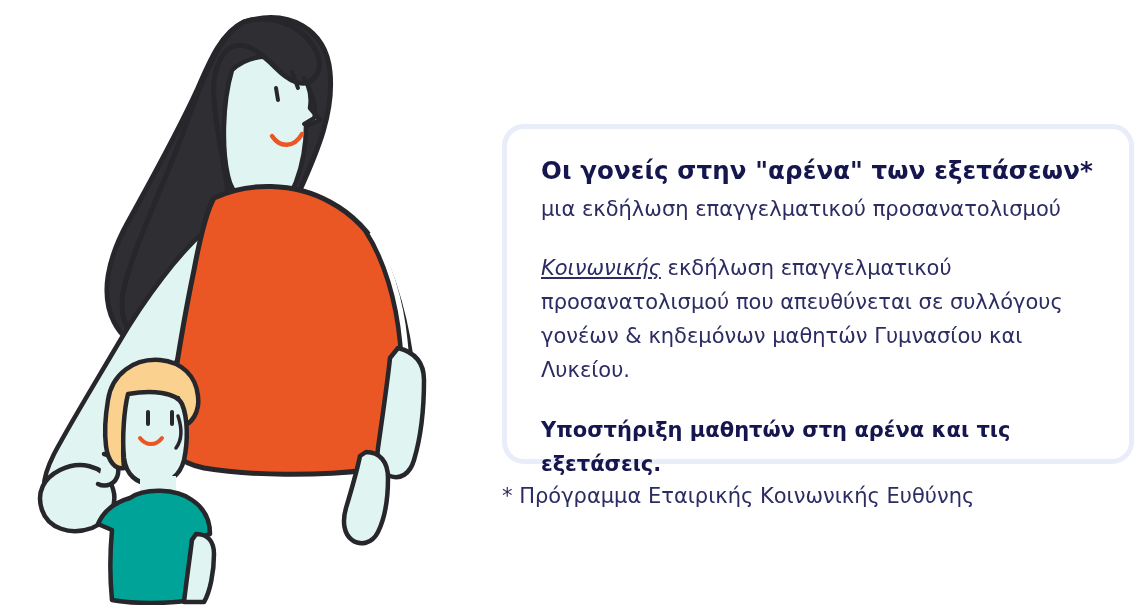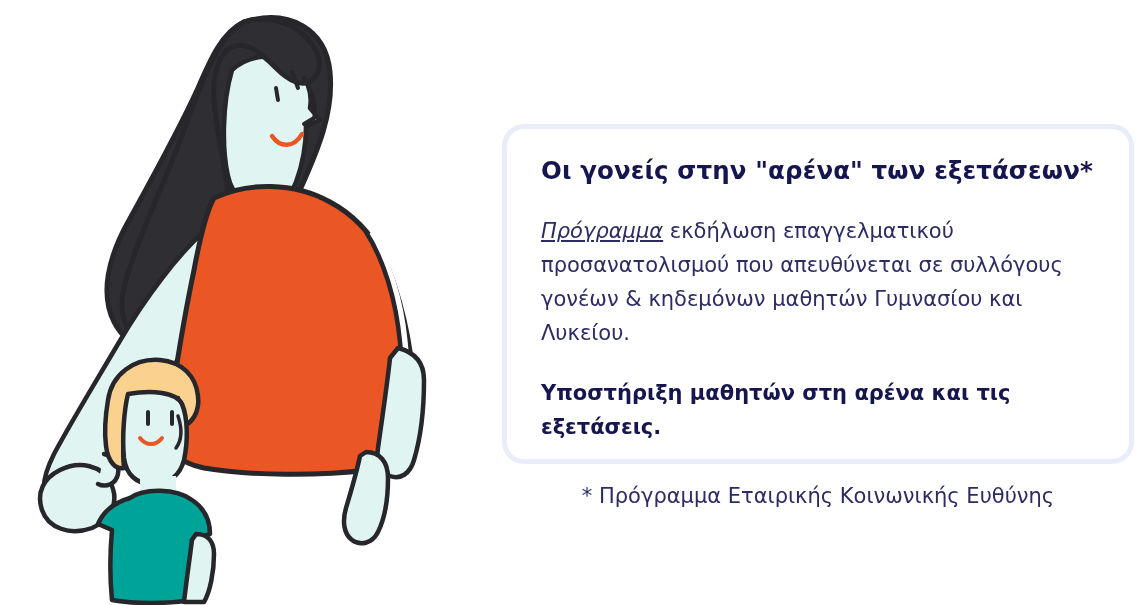--- a/index.html
+++ b/index.html
@@ -98,21 +98,20 @@
     color: #16164f;
     max-width: 470px;
   }
 
   
   #footnote {
     position: absolute;
     left: 0px;
     top: 358px;
     width: 632px;
-    text-align: center;
     font-size: 21px;
     font-weight: normal;
     color: #2c2c63;
     line-height: 1.4;
   }
 </style>
 </head>
 <body>
 
 <div id="page">
@@ -243,22 +242,23 @@
     </svg>
   </div>
 
   <div id="text-column">
 
     <div id="info-card">
       <div id="card-inner">
 
         <h1 class="card-title">Οι γονείς στην "αρένα" των εξετάσεων*</h1>
 
-
-        <p class="card-body"><span class="lead-emphasis">Πρόγραμμα</span><span> εκδήλωση επαγγελματικού προσανατολισμού που απευθύνεται σε συλλόγους γονέων &amp; κηδεμόνων μαθητών Γυμνασίου και Λυκείου.</span></p>
+        <p class="card-subtitle">μια εκδήλωση επαγγελματικού προσανατολισμού</p>
+
+        <p class="card-body"><span class="lead-emphasis">Κοινωνικής</span><span> εκδήλωση επαγγελματικού προσανατολισμού που απευθύνεται σε συλλόγους γονέων &amp; κηδεμόνων μαθητών Γυμνασίου και Λυκείου.</span></p>
 
         <p class="card-highlight">Υποστήριξη μαθητών στη αρένα και τις εξετάσεις.</p>
 
       </div>
     </div>
 
     <div id="footnote">* Πρόγραμμα Εταιρικής Κοινωνικής Ευθύνης</div>
 
   </div>
 

